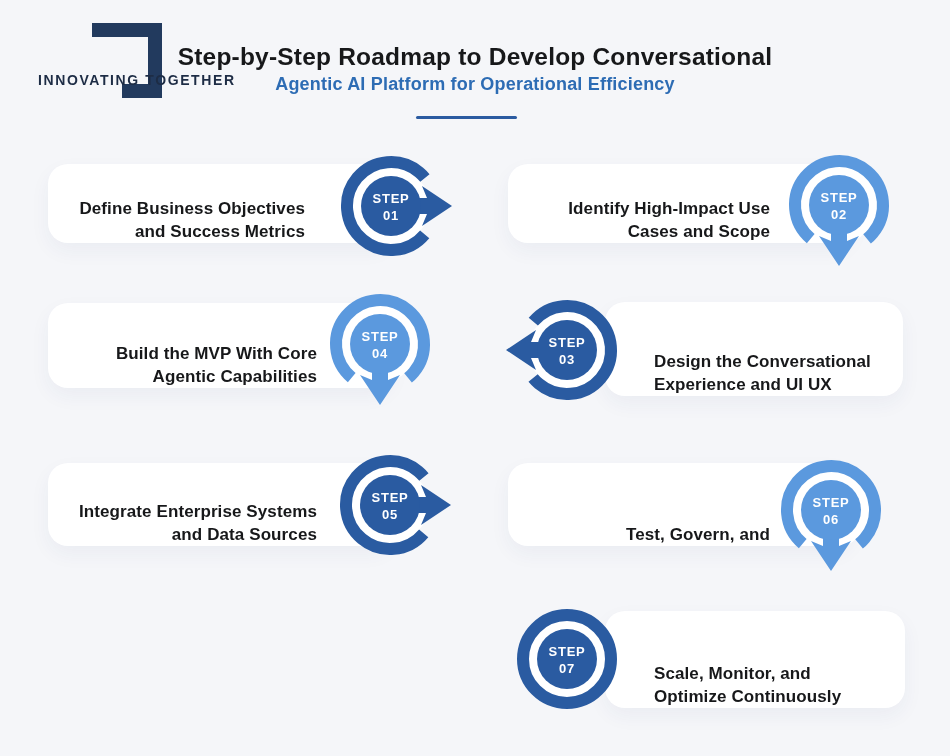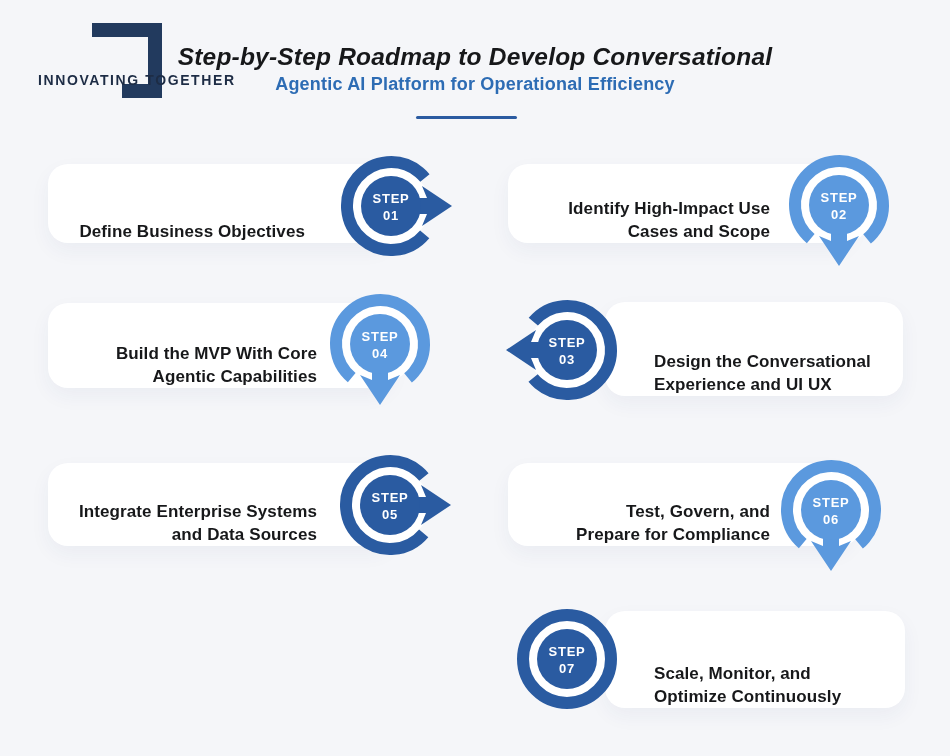--- a/index.html
+++ b/index.html
@@ -12,21 +12,21 @@
   .wordmark{position:absolute;left:0;top:12px;white-space:nowrap;
             font-family:"DejaVu Serif",serif;font-style:italic;font-size:26px;line-height:1;}
   .wm-biz{color:#2e6db7;}
   .wm-4{color:#2a4a7c;font-size:28px;}
   .wm-group{color:#3d444d;}
   .tagline{position:absolute;left:16px;top:52px;font-size:14px;font-weight:bold;
            letter-spacing:1.6px;color:#1d2c45;white-space:nowrap;}
 
   
   .title-l1{position:absolute;left:0;right:0;top:43px;text-align:center;
-            font-size:24.5px;font-weight:600;color:var(--text-dark,#17181a);letter-spacing:.2px;font-style:italic;}
+            font-size:24.5px;font-weight:600;color:var(--text-dark,#17181a);letter-spacing:.2px;}
   .title-l2{position:absolute;left:0;right:0;top:74px;text-align:center;
             font-size:18px;font-weight:700;color:var(--title-blue,#2d6cb4);letter-spacing:.2px;}
   .title-underline{position:absolute;left:416px;top:116px;width:101px;height:3px;
                    border-radius:2px;background:var(--underline,#2b5ba1);}
 
   
   .card{position:absolute;background:#ffffff;border-radius:20px;z-index:1;
         box-shadow:0 8px 20px rgba(30,60,120,.05);display:flex;align-items:flex-end;}
   .card-text{width:100%;font-size:17px;font-weight:600;color:var(--text-dark,#17181a);
              line-height:1.32;letter-spacing:.1px;}
@@ -67,20 +67,21 @@
 
   <div class="title-l1">Step-by-Step Roadmap to Develop Conversational</div>
   <div class="title-l2">Agentic AI Platform for Operational Efficiency</div>
   <div class="title-underline"></div>
 
   <div>
       <div class="step pos-1 align-right">
     <div class="card">
       <div class="card-text">
         <span class="ln">Define Business Objectives</span>
+        <span class="ln">and Success Metrics</span>
       </div>
     </div>
     <div class="badge"><svg viewBox="-75 -75 150 150" width="150" height="150">
             <circle r="38.5" fill="#ffffff"></circle>
             <g transform="rotate(0)">
               <circle r="44" fill="none" stroke="#2a5ba1" stroke-width="12" stroke-dasharray="215 61.5" transform="rotate(40)"></circle>
               <path d="M20 -8 L36 -8 L31 -20 L61 0 L31 20 L36 8 L20 8 Z" fill="#2a5ba1"></path>
             </g>
             <circle r="30" fill="#2a5ba1"></circle>
             <text y="-3" class="btext">STEP</text>
@@ -156,21 +157,20 @@
             </g>
             <circle r="30" fill="#2a5ba1"></circle>
             <text y="-3" class="btext">STEP</text>
             <text y="14" class="btext">05</text>
           </svg></div>
   </div>
       <div class="step pos-6 align-right">
     <div class="card">
       <div class="card-text">
         <span class="ln">Test, Govern, and</span>
-        <span class="ln">Prepare for Compliance</span>
       </div>
     </div>
     <div class="badge"><svg viewBox="-75 -75 150 150" width="150" height="150">
             <circle r="38.5" fill="#ffffff"></circle>
             <g transform="rotate(90)">
               <circle r="44" fill="none" stroke="#5b99de" stroke-width="12" stroke-dasharray="215 61.5" transform="rotate(40)"></circle>
               <path d="M20 -8 L36 -8 L31 -20 L61 0 L31 20 L36 8 L20 8 Z" fill="#5b99de"></path>
             </g>
             <circle r="30" fill="#5b99de"></circle>
             <text y="-3" class="btext">STEP</text>

